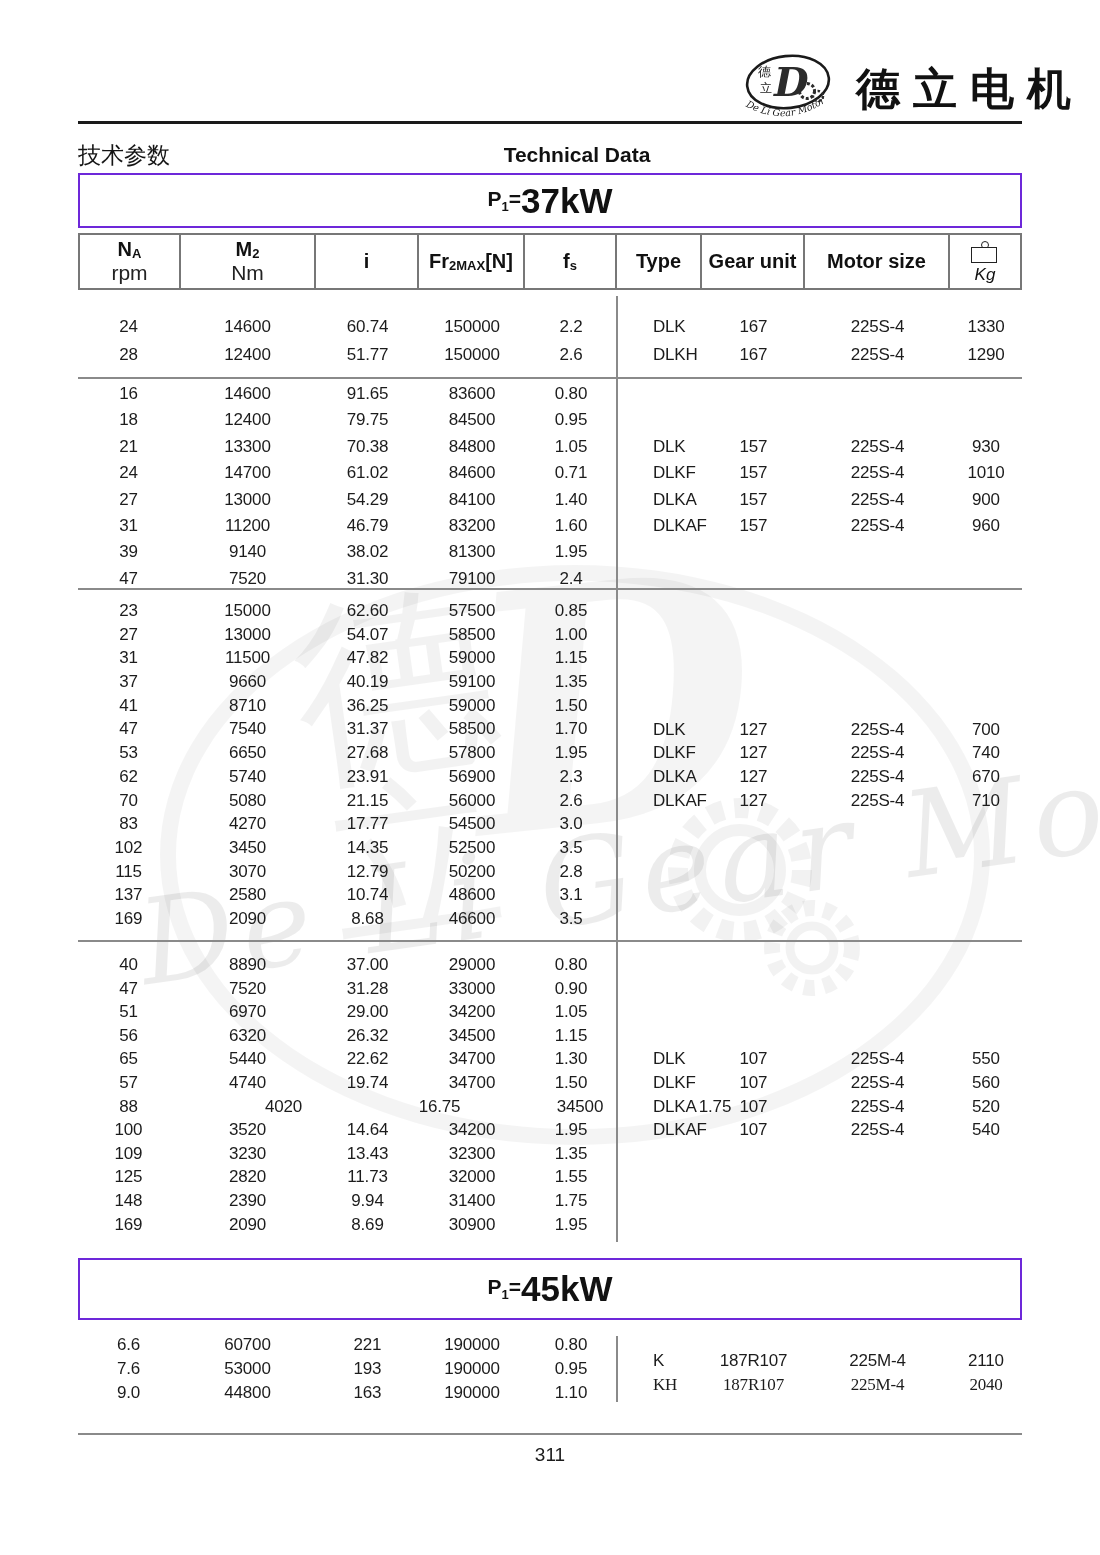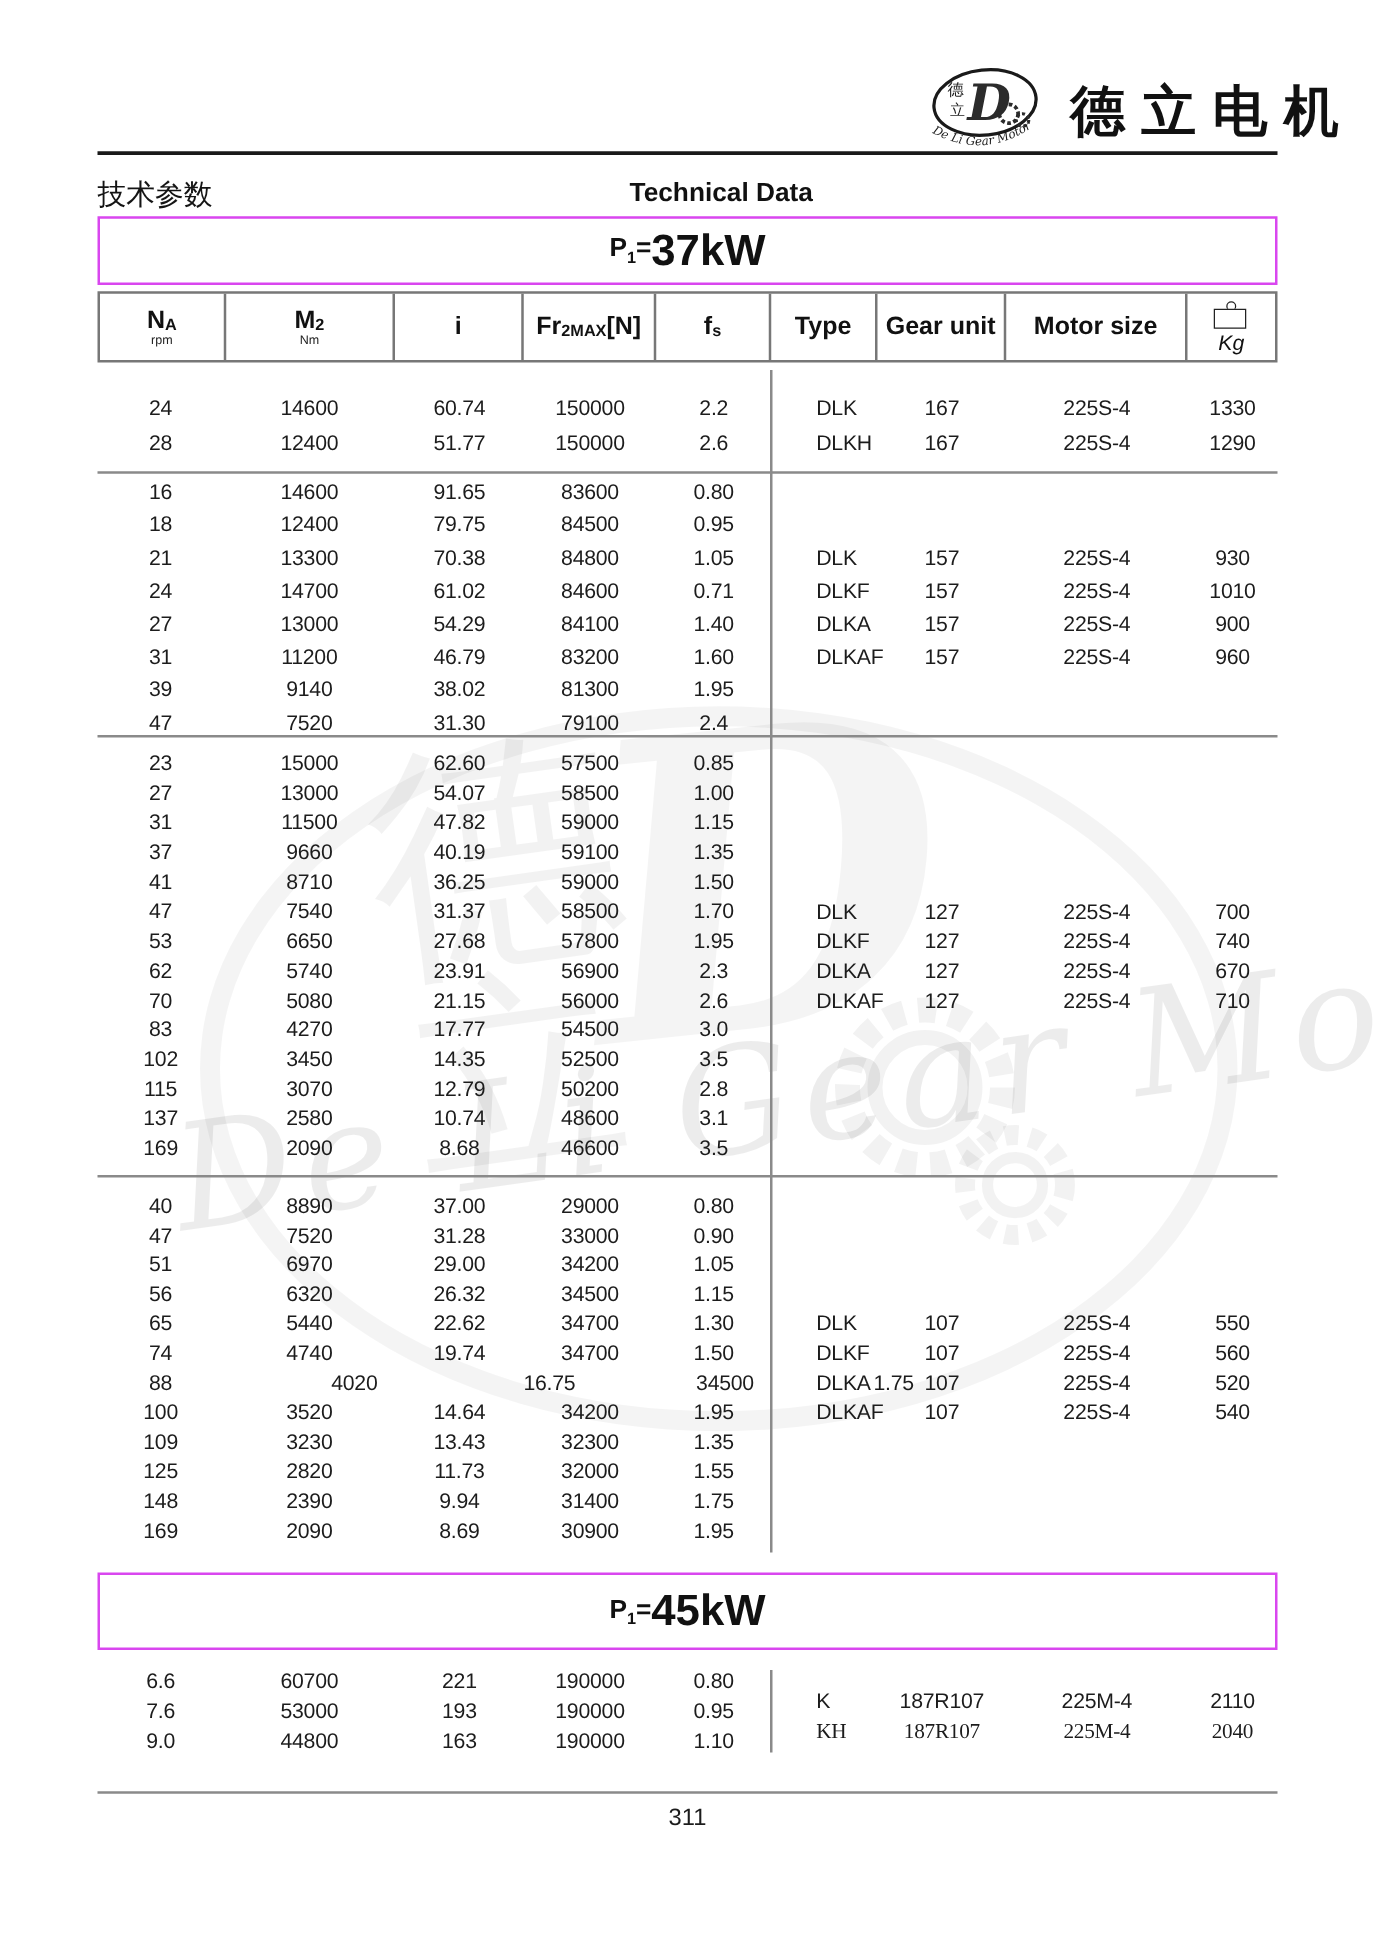--- a/index.html
+++ b/index.html
@@ -18,35 +18,35 @@
   .wm-script{left:140px;top:875px;font-family:"DejaVu Serif",serif;font-style:italic;font-size:118px;
     color:rgba(0,0,0,0.075);letter-spacing:8px;white-space:nowrap;transform:rotate(-8deg);transform-origin:0 50%;}
   
   .logo-svg{position:absolute;left:728px;top:46px;width:122px;height:86px;z-index:2;}
   .brand-cn{position:absolute;left:856px;top:60px;z-index:2;font-family:"DejaVu Serif",serif;font-weight:900;
     font-size:44px;letter-spacing:13px;color:#111;white-space:nowrap;}
   .top-rule{position:absolute;left:78px;top:121px;width:944px;height:3px;background:#1a1a1a;z-index:2;}
   .title-cn{position:absolute;left:78px;top:140px;font-size:23px;color:#141414;z-index:2;}
   .title-en{position:absolute;left:577px;top:143px;transform:translateX(-50%);font-size:21px;font-weight:bold;color:#111;z-index:2;}
   
-  .power-box{position:absolute;left:78px;width:944px;border:2px solid #d946ef;box-sizing:border-box;
+  .power-box{position:absolute;left:78px;width:944px;border:2px solid #6d28d9;box-sizing:border-box;
     display:flex;align-items:center;justify-content:center;z-index:2;background:transparent;}
   .pb-37{top:173px;height:55px;}
   .pb-45{top:1258px;height:62px;}
   .p-small{font-size:21px;font-weight:bold;color:#111;}
   .p-small sub{font-size:13px;}
   .p-big{font-size:35px;font-weight:bold;color:#111;letter-spacing:0px;}
   
   .thead{position:absolute;left:78px;top:233px;width:944px;height:57px;border:2px solid #777;box-sizing:border-box;
     display:grid;grid-template-columns:101px 135px 103px 106px 92px 85px 103px 145px auto;z-index:2;}
   .hcell{border-right:2px solid #777;display:flex;flex-direction:column;align-items:center;justify-content:center;}
   .hcell:last-child{border-right:none;font-style:italic;}
   .hmain{font-weight:bold;font-size:20px;color:#111;line-height:1.05;}
   .hmain .sub{font-size:13px;vertical-align:-2px;}
-  .hunit{font-size:10px;color:#222;line-height:1.1;}
+  .hunit{font-size:21px;color:#222;line-height:1.1;}
   .kg-icon{position:relative;width:28px;height:24px;margin-bottom:1px;}
   .kg-knob{position:absolute;left:50%;top:0;width:6px;height:6px;margin-left:-4px;border:1.6px solid #222;border-radius:50%;box-sizing:content-box;background:#fff;}
   .kg-body{position:absolute;left:0;top:6px;width:26px;height:16px;border:1.8px solid #222;box-sizing:border-box;background:#fff;}
   .kg-label{font-size:17px;font-weight:normal;color:#111;line-height:1;}
   
   .group{position:absolute;left:78px;width:944px;z-index:2;}
   .g-left{position:absolute;left:0;top:0;width:539px;}
   .g-right{position:absolute;left:539px;top:0;width:405px;}
   .drow{display:grid;grid-template-columns:101px 137px 103px 106px 92px;}
   .trow{display:grid;grid-template-columns:85px 103px 145px 72px;}
@@ -411,21 +411,21 @@
             <span class="dcell">1.15</span>
           </div>
           <div class="drow" style="height: 23.6px; line-height: 23.6px;">
             <span class="dcell">65</span>
             <span class="dcell">5440</span>
             <span class="dcell">22.62</span>
             <span class="dcell">34700</span>
             <span class="dcell">1.30</span>
           </div>
           <div class="drow" style="height: 23.6px; line-height: 23.6px;">
-            <span class="dcell">74</span>
+            <span class="dcell">57</span>
             <span class="dcell">4740</span>
             <span class="dcell">19.74</span>
             <span class="dcell">34700</span>
             <span class="dcell">1.50</span>
           </div>
           <div class="drow" style="height: 23.6px; line-height: 23.6px; gap: 36px;">
             <span class="dcell">88</span>
             <span class="dcell">4020</span>
             <span class="dcell">16.75</span>
             <span class="dcell">34500</span>

